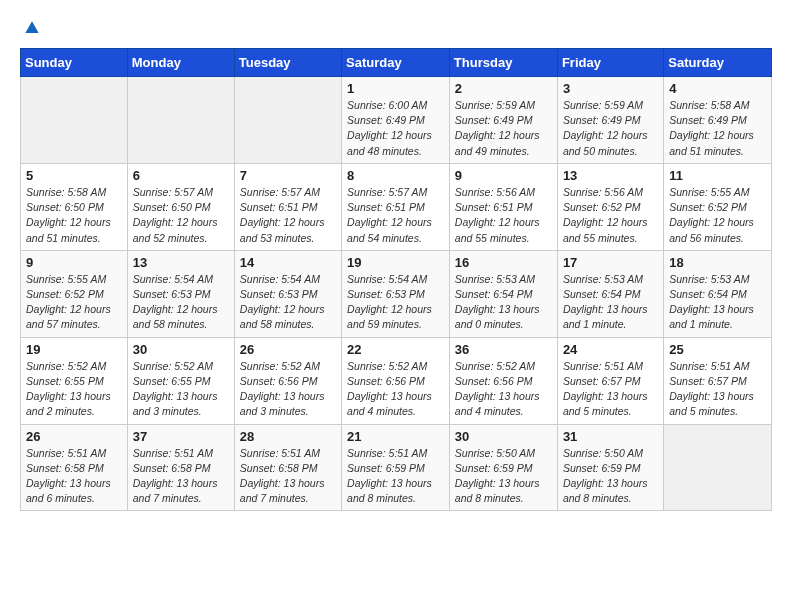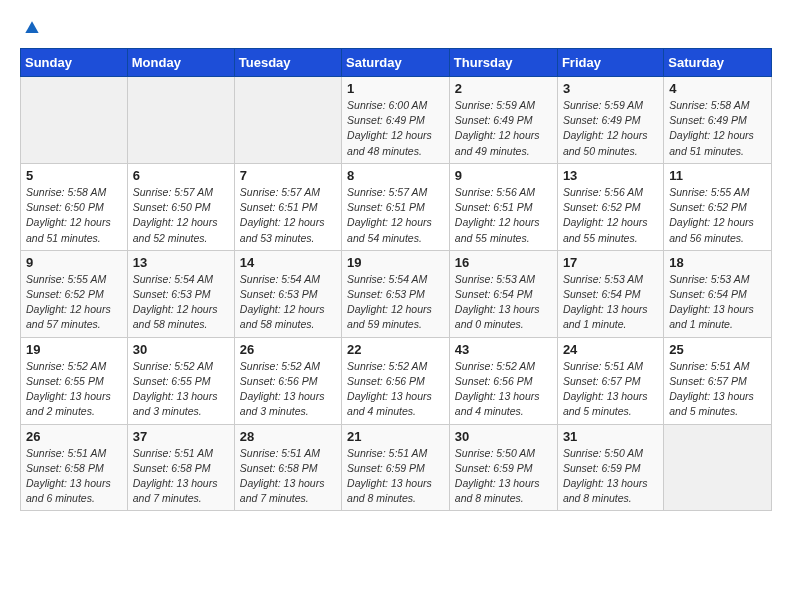--- a/index.html
+++ b/index.html
@@ -280,21 +280,21 @@
 and 3 minutes.</div>
           </td>
           <td>
             <div class="day-num">22</div>
             <div class="day-info" style="white-space: pre-line;">Sunrise: 5:52 AM
 Sunset: 6:56 PM
 Daylight: 13 hours
 and 4 minutes.</div>
           </td>
           <td>
-            <div class="day-num">43</div>
+            <div class="day-num">36</div>
             <div class="day-info" style="white-space: pre-line;">Sunrise: 5:52 AM
 Sunset: 6:56 PM
 Daylight: 13 hours
 and 4 minutes.</div>
           </td>
           <td>
             <div class="day-num">24</div>
             <div class="day-info" style="white-space: pre-line;">Sunrise: 5:51 AM
 Sunset: 6:57 PM
 Daylight: 13 hours

